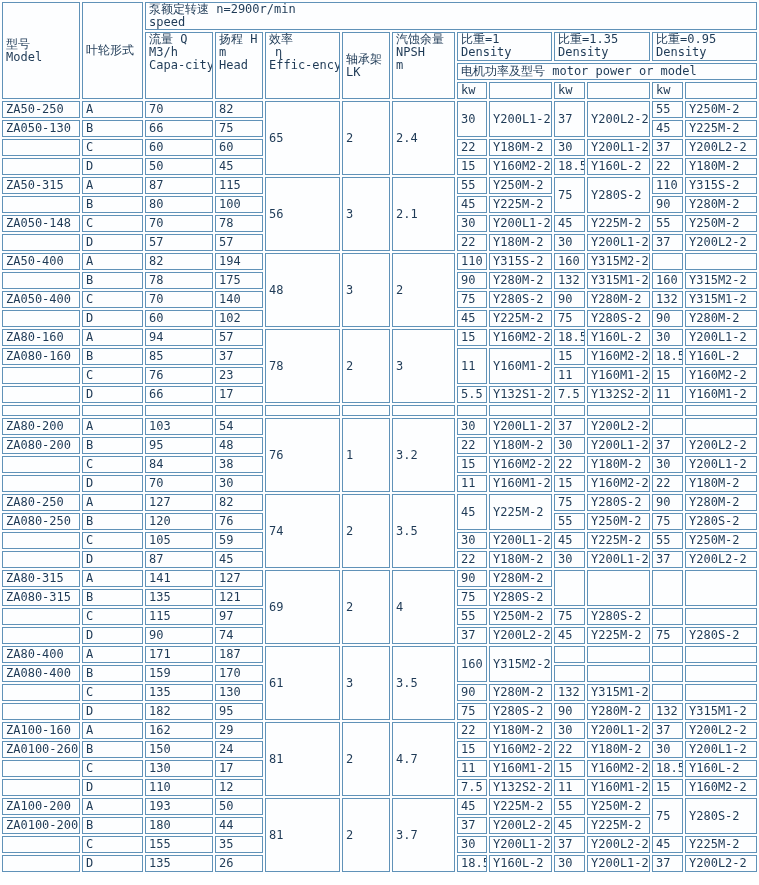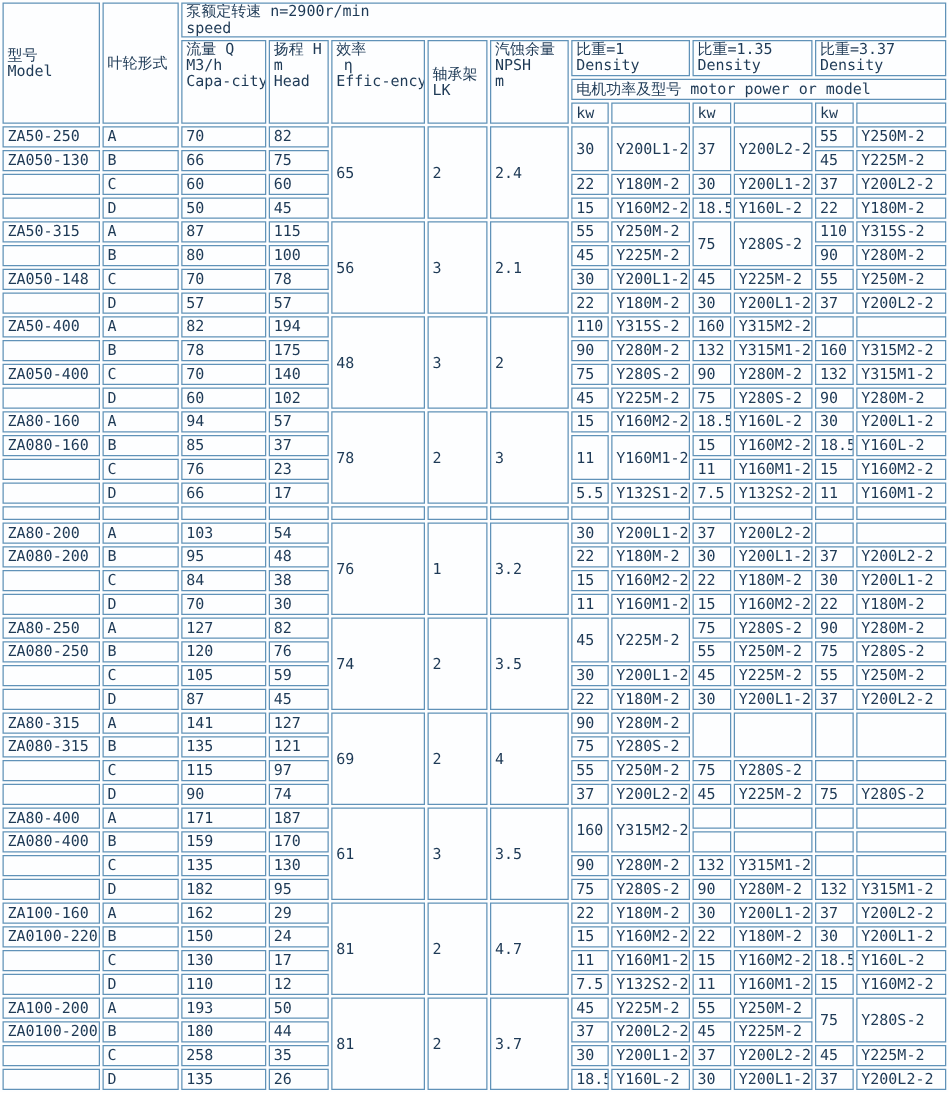--- a/index.html
+++ b/index.html
@@ -76,21 +76,21 @@
         </td>
 <td colspan="2" class="top">
           <div class="line">比重=1</div>
           <div class="line">Density</div>
         </td>
 <td colspan="2" class="top">
           <div class="line">比重=1.35</div>
           <div class="line">Density</div>
         </td>
 <td colspan="2" class="top">
-          <div class="line">比重=3.37</div>
+          <div class="line">比重=0.95</div>
           <div class="line">Density</div>
         </td>
 </tr>
 <tr class="hr3">
 <td colspan="6">电机功率及型号 motor power or model</td>
 </tr>
 <tr class="hr4">
 <td>kw</td>
         <td></td>
 <td>kw</td>
@@ -524,21 +524,21 @@
         <td rowspan="4">2</td>
         <td rowspan="4">4.7</td>
         <td>22</td>
         <td>Y180M-2</td>
         <td>30</td>
         <td>Y200L1-2</td>
         <td>37</td>
         <td>Y200L2-2</td>
       </tr>
 <tr>
-        <td>ZA0100-220</td>
+        <td>ZA0100-260</td>
         <td>B</td>
         <td>150</td>
         <td>24</td>
         <td>15</td>
         <td>Y160M2-2</td>
         <td>22</td>
         <td>Y180M-2</td>
         <td>30</td>
         <td>Y200L1-2</td>
       </tr>
@@ -588,21 +588,21 @@
         <td>180</td>
         <td>44</td>
         <td>37</td>
         <td>Y200L2-2</td>
         <td>45</td>
         <td>Y225M-2</td>
       </tr>
 <tr>
         <td></td>
         <td>C</td>
-        <td>258</td>
+        <td>155</td>
         <td>35</td>
         <td>30</td>
         <td>Y200L1-2</td>
         <td>37</td>
         <td>Y200L2-2</td>
         <td>45</td>
         <td>Y225M-2</td>
       </tr>
 <tr>
         <td></td>

